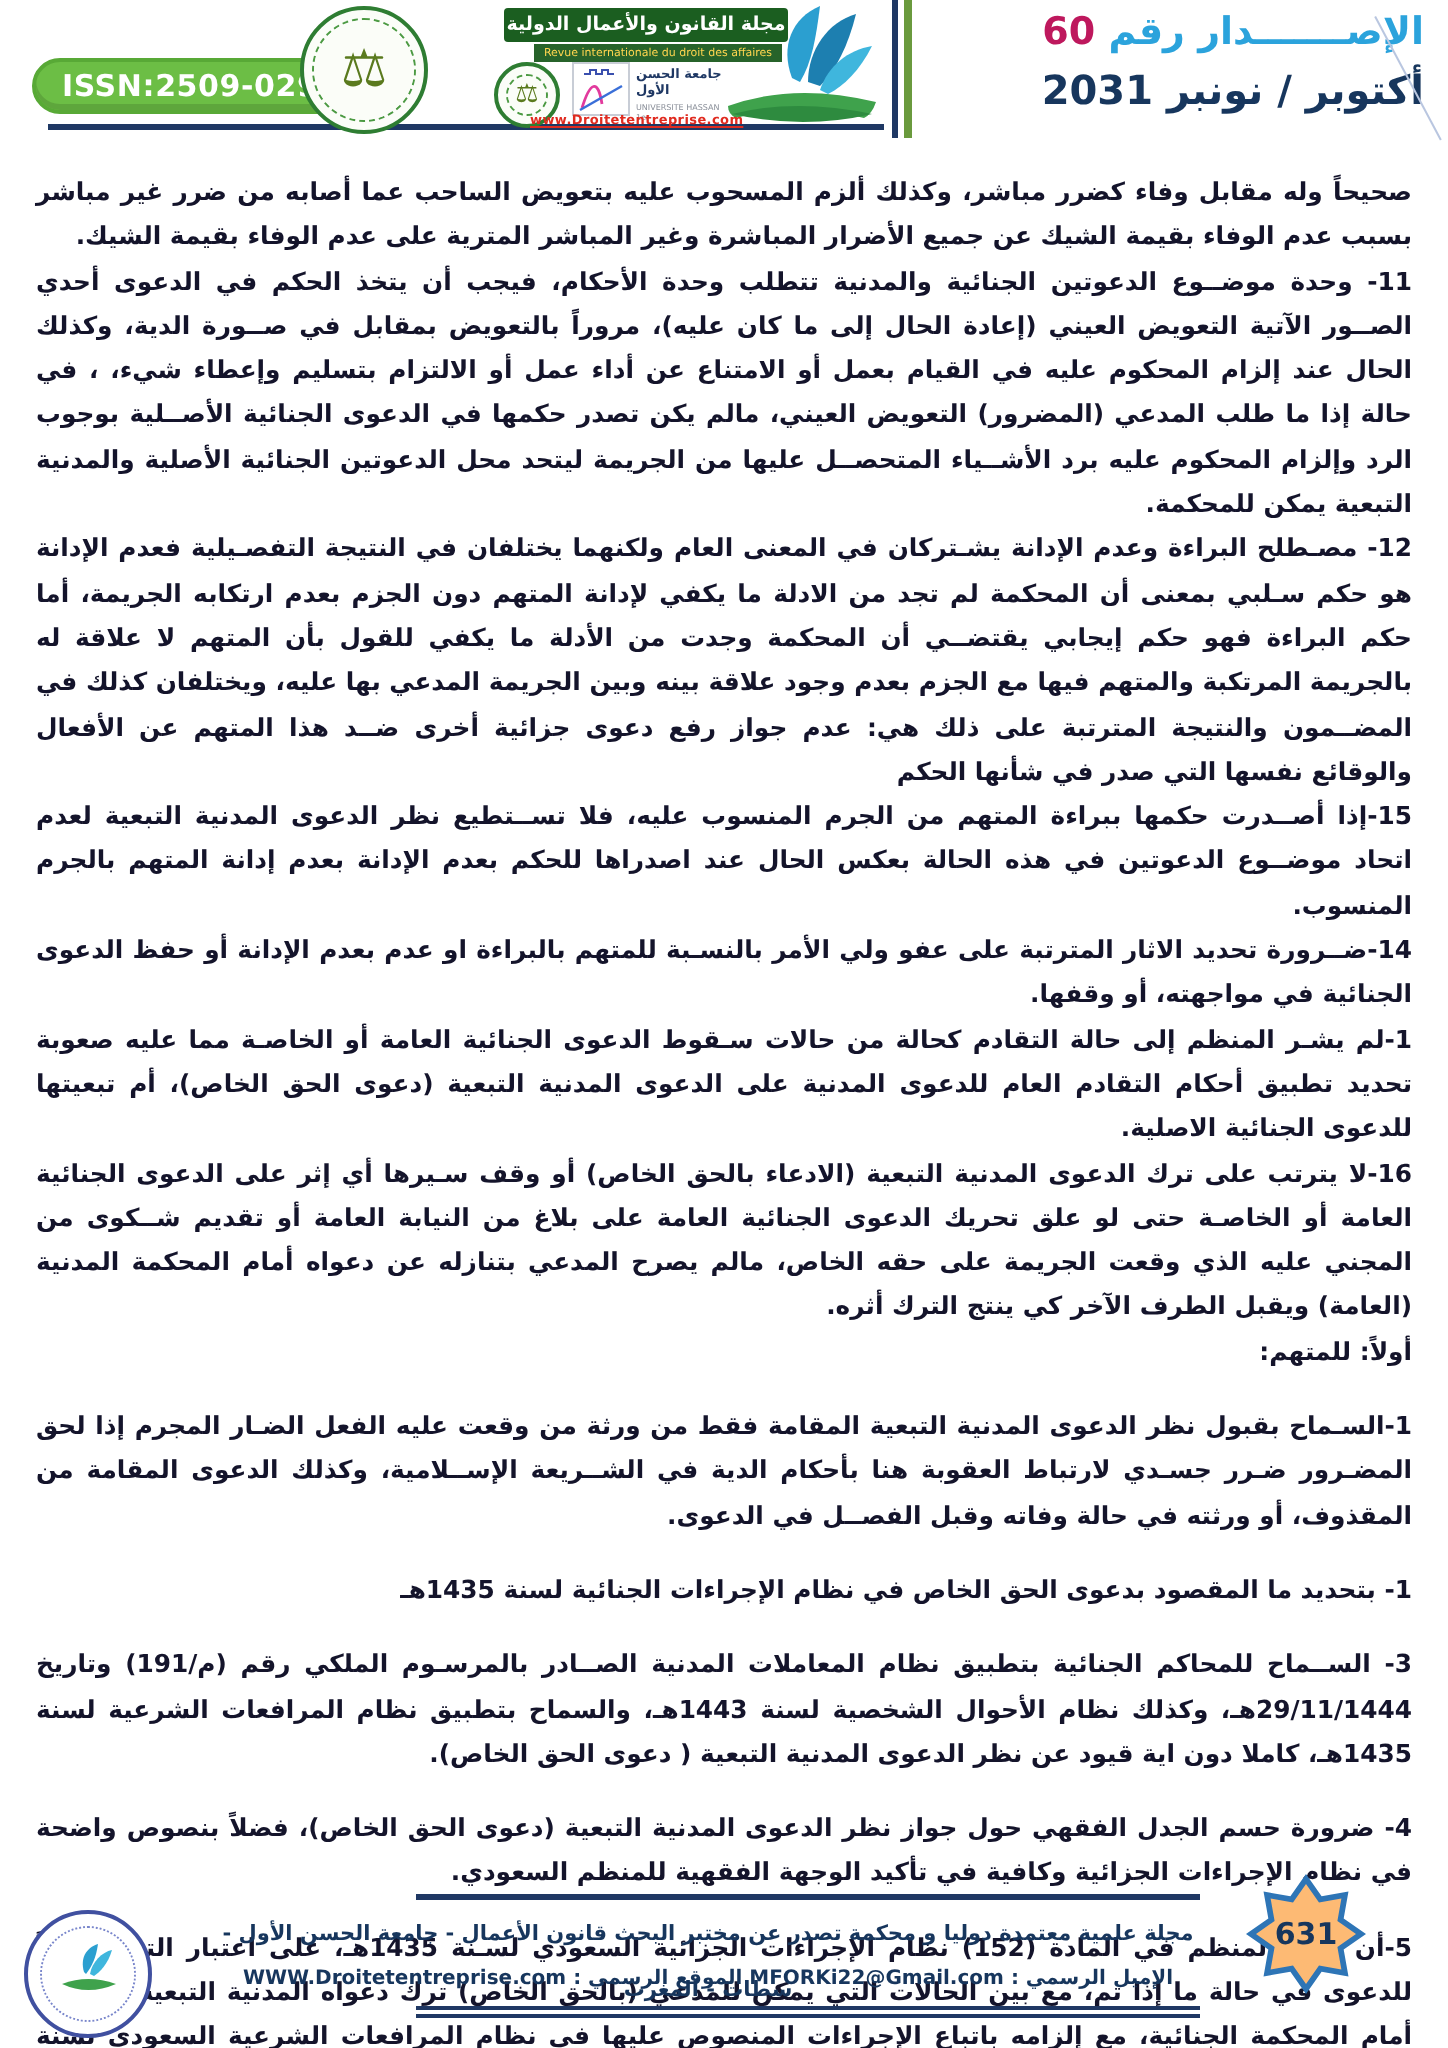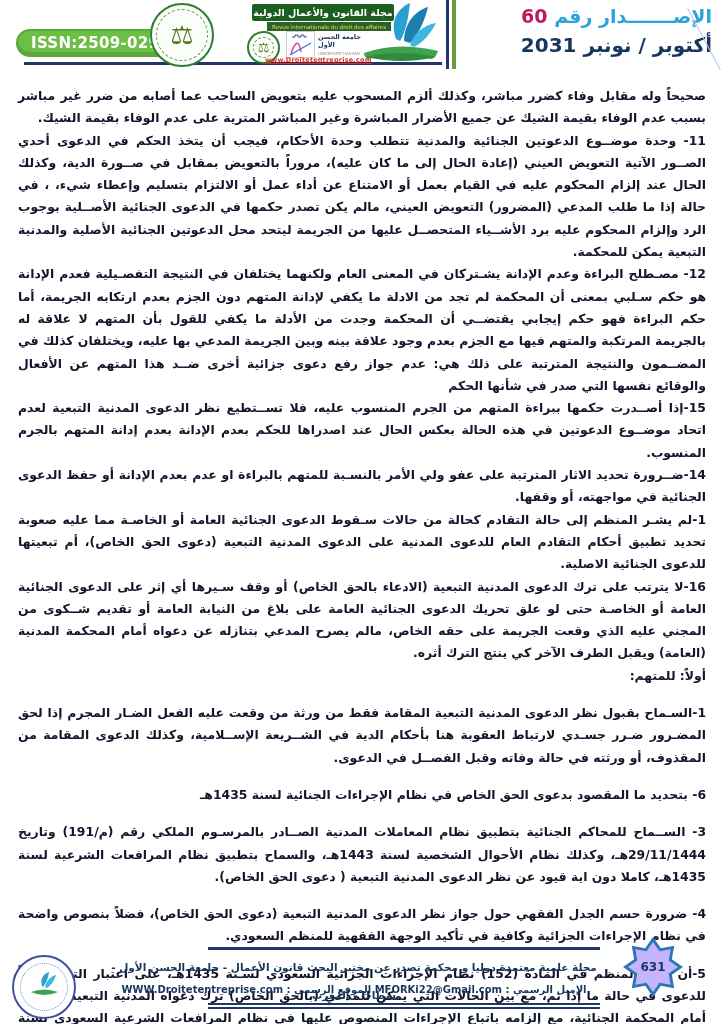--- a/index.html
+++ b/index.html
@@ -60,22 +60,22 @@
   .f-line2 { position:absolute; left:100px; top:44px; width:508px; direction:rtl; text-align:center;
     color:#17365d; font-weight:bold; font-size:10px; line-height:22px; }
   .f-line2 .latin { direction:ltr; unicode-bidi:embed; }
   .f-rule-bot1 { position:absolute; left:208px; top:68px; width:392px; height:2px; background:#1f3864; }
   .f-rule-bot2 { position:absolute; left:208px; top:72px; width:392px; height:2px; background:#1f3864; }
 
   .star-badge { position:absolute; left:623px; top:2px; width:60px; height:60px; }
   .star-outer, .star-inner { position:absolute;
     clip-path:polygon(100% 50%,81.4% 63%,85.4% 85.4%,63% 81.4%,50% 100%,37% 81.4%,14.6% 85.4%,18.6% 63%,0% 50%,18.6% 37%,14.6% 14.6%,37% 18.6%,50% 0%,63% 18.6%,85.4% 14.6%,81.4% 37%); }
   .star-outer { inset:0; background:#2e75b6; }
-  .star-inner { inset:5px; background:#c4b5fd; display:flex; align-items:center; justify-content:center;
-    color:#17365d; font-weight:bold; font-size:12px; }
+  .star-inner { inset:5px; background:#fdba74; display:flex; align-items:center; justify-content:center;
+    color:#17365d; font-weight:bold; font-size:15px; }
 
   .seal { position:absolute; left:12px; top:20px; width:64px; height:64px; border-radius:50%;
     background:#ffffff; border:2px solid #4050a0; }
   .seal .seal-in { position:absolute; inset:6px; border:1px dotted #7986cb; border-radius:50%;
     display:flex; align-items:center; justify-content:center; }
 </style>
 </head>
 <body>
 
 <div class="page">
@@ -143,21 +143,21 @@
   <div class="body-text">
     <p>صحيحاً وله مقابل وفاء كضرر مباشر، وكذلك ألزم المسحوب عليه بتعويض الساحب عما أصابه من ضرر غير مباشر بسبب عدم الوفاء بقيمة الشيك عن جميع الأضرار المباشرة وغير المباشر المترية على عدم الوفاء بقيمة الشيك.</p>
     <p>11- وحدة موضــوع الدعوتين الجنائية والمدنية تتطلب وحدة الأحكام، فيجب أن يتخذ الحكم في الدعوى أحدي الصــور الآتية التعويض العيني (إعادة الحال إلى ما كان عليه)، مروراً بالتعويض بمقابل في صــورة الدية، وكذلك الحال عند إلزام المحكوم عليه في القيام بعمل أو الامتناع عن أداء عمل أو الالتزام بتسليم وإعطاء شيء، ، في حالة إذا ما طلب المدعي (المضرور) التعويض العيني، مالم يكن تصدر حكمها في الدعوى الجنائية الأصــلية بوجوب الرد وإلزام المحكوم عليه برد الأشــياء المتحصــل عليها من الجريمة ليتحد محل الدعوتين الجنائية الأصلية والمدنية التبعية يمكن للمحكمة.</p>
     <p>12- مصـطلح البراءة وعدم الإدانة يشـتركان في المعنى العام ولكنهما يختلفان في النتيجة التفصـيلية فعدم الإدانة هو حكم سـلبي بمعنى أن المحكمة لم تجد من الادلة ما يكفي لإدانة المتهم دون الجزم بعدم ارتكابه الجريمة، أما حكم البراءة فهو حكم إيجابي يقتضــي أن المحكمة وجدت من الأدلة ما يكفي للقول بأن المتهم لا علاقة له بالجريمة المرتكبة والمتهم فيها مع الجزم بعدم وجود علاقة بينه وبين الجريمة المدعي بها عليه، ويختلفان كذلك في المضــمون والنتيجة المترتبة على ذلك هي: عدم جواز رفع دعوى جزائية أخرى ضــد هذا المتهم عن الأفعال والوقائع نفسها التي صدر في شأنها الحكم</p>
     <p>15-إذا أصــدرت حكمها ببراءة المتهم من الجرم المنسوب عليه، فلا تســتطيع نظر الدعوى المدنية التبعية لعدم اتحاد موضــوع الدعوتين في هذه الحالة بعكس الحال عند اصدراها للحكم بعدم الإدانة بعدم إدانة المتهم بالجرم المنسوب.</p>
     <p>14-ضــرورة تحديد الاثار المترتبة على عفو ولي الأمر بالنسـبة للمتهم بالبراءة او عدم بعدم الإدانة أو حفظ الدعوى الجنائية في مواجهته، أو وقفها.</p>
     <p>1-لم يشـر المنظم إلى حالة التقادم كحالة من حالات سـقوط الدعوى الجنائية العامة أو الخاصـة مما عليه صعوبة تحديد تطبيق أحكام التقادم العام للدعوى المدنية على الدعوى المدنية التبعية (دعوى الحق الخاص)، أم تبعيتها للدعوى الجنائية الاصلية.</p>
     <p>16-لا يترتب على ترك الدعوى المدنية التبعية (الادعاء بالحق الخاص) أو وقف سـيرها أي إثر على الدعوى الجنائية العامة أو الخاصـة حتى لو علق تحريك الدعوى الجنائية العامة على بلاغ من النيابة العامة أو تقديم شــكوى من المجني عليه الذي وقعت الجريمة على حقه الخاص، مالم يصرح المدعي بتنازله عن دعواه أمام المحكمة المدنية (العامة) ويقبل الطرف الآخر كي ينتج الترك أثره.</p>
     <p class="results-heading">أولاً: للمتهم:</p>
     <p class="res">1-السـماح بقبول نظر الدعوى المدنية التبعية المقامة فقط من ورثة من وقعت عليه الفعل الضـار المجرم إذا لحق المضـرور ضـرر جسـدي لارتباط العقوبة هنا بأحكام الدية في الشــريعة الإســلامية، وكذلك الدعوى المقامة من المقذوف، أو ورثته في حالة وفاته وقبل الفصــل في الدعوى.</p>
-    <p class="res">6- بتحديد ما المقصود بدعوى الحق الخاص في نظام الإجراءات الجنائية لسنة 1435هـ</p>
+    <p class="res">1- بتحديد ما المقصود بدعوى الحق الخاص في نظام الإجراءات الجنائية لسنة 1435هـ</p>
     <p class="res">3- الســماح للمحاكم الجنائية بتطبيق نظام المعاملات المدنية الصــادر بالمرسـوم الملكي رقم (م/191) وتاريخ 29/11/1444هـ، وكذلك نظام الأحوال الشخصية لسنة 1443هـ، والسماح بتطبيق نظام المرافعات الشرعية لسنة 1435هـ، كاملا دون اية قيود عن نظر الدعوى المدنية التبعية ( دعوى الحق الخاص).</p>
     <p class="res">4- ضرورة حسم الجدل الفقهي حول جواز نظر الدعوى المدنية التبعية (دعوى الحق الخاص)، فضلاً بنصوص واضحة في نظام الإجراءات الجزائية وكافية في تأكيد الوجهة الفقهية للمنظم السعودي.</p>
     <p class="res">5-أن ينص المنظم في المادة (152) نظام الإجراءات الجزائية السعودي لسـنة 1435هـ، على اعتبار الترك وقفاً للدعوى في حالة ما إذا تم، مع بين الحالات التي يمكن للمدعي (بالحق الخاص) ترك دعواه المدنية التبعية المقامة أمام المحكمة الجنائية، مع إلزامه باتباع الإجراءات المنصوص عليها في نظام المرافعات الشرعية السعودي لسنة 1435هـ.</p>
     <p class="res">6- تنظم أحكام تقادم الدعوى الجنائية وما يترتب عليها لأثرها المهم على الدعوى المدنية التبعية (دعوى الحق الخاص).</p>
   </div>
 
   <div class="footer">
     <div class="f-rule-top"></div>
 
     <div class="f-line1">مجلة علمية معتمدة  دوليا و محكمة تصدر عن مختبر البحث قانون الأعمال - جامعة الحسن الأول - سطات - المغرب</div>

